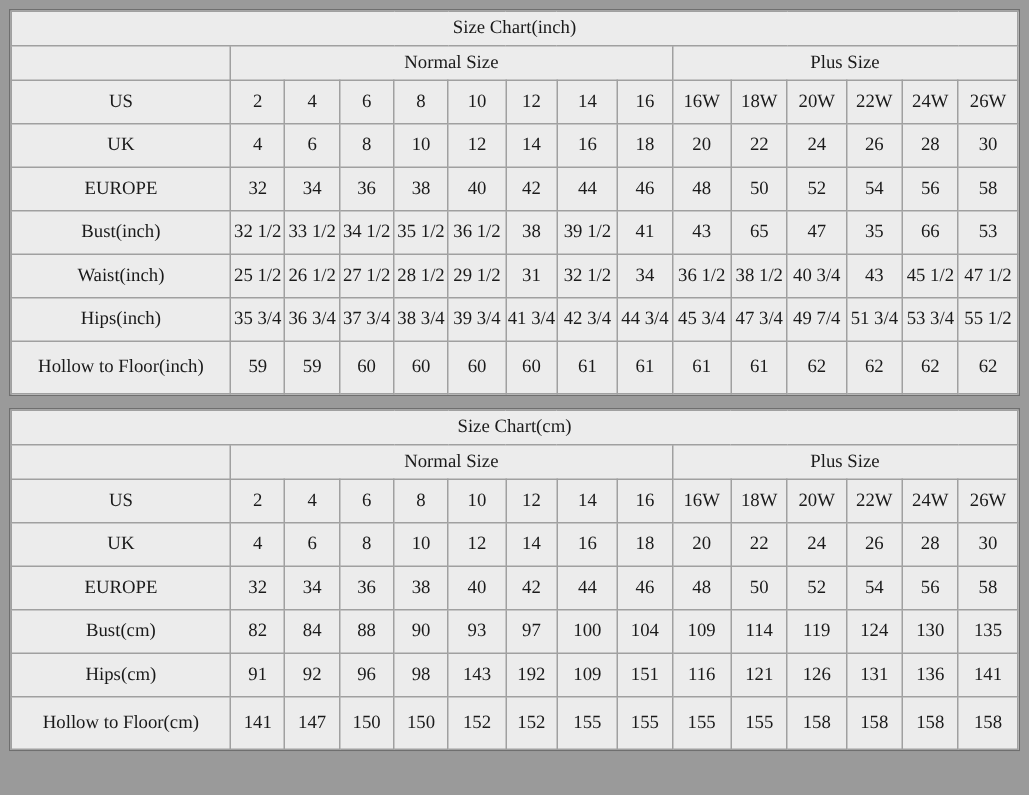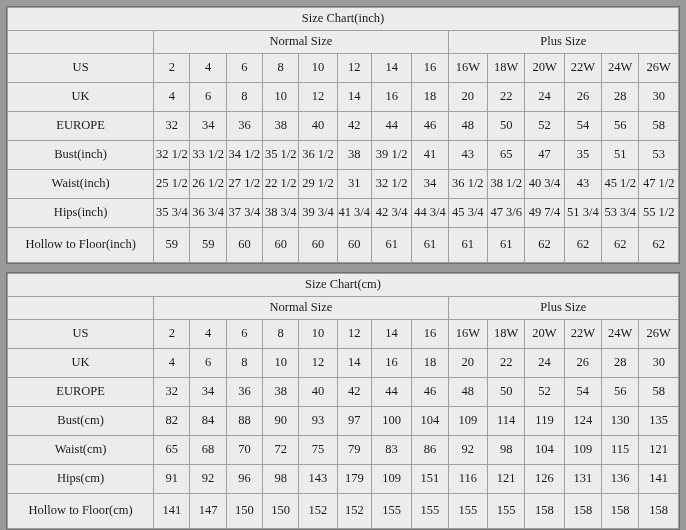--- a/index.html
+++ b/index.html
@@ -172,30 +172,30 @@
           <td class="val-cell">34 1/2</td>
           <td class="val-cell">35 1/2</td>
           <td class="val-cell">36 1/2</td>
           <td class="val-cell">38</td>
           <td class="val-cell">39 1/2</td>
           <td class="val-cell">41</td>
           <td class="val-cell">43</td>
           <td class="val-cell">65</td>
           <td class="val-cell">47</td>
           <td class="val-cell">35</td>
-          <td class="val-cell">51</td>
+          <td class="val-cell">66</td>
           <td class="val-cell last-col">53</td>
         </tr>
 
         <tr class="tall">
           <td class="label-cell">Waist(inch)</td>
           <td class="val-cell">25 1/2</td>
           <td class="val-cell">26 1/2</td>
           <td class="val-cell">27 1/2</td>
-          <td class="val-cell">22 1/2</td>
+          <td class="val-cell">28 1/2</td>
           <td class="val-cell">29 1/2</td>
           <td class="val-cell">31</td>
           <td class="val-cell">32 1/2</td>
           <td class="val-cell">34</td>
           <td class="val-cell">36 1/2</td>
           <td class="val-cell">38 1/2</td>
           <td class="val-cell">40 3/4</td>
           <td class="val-cell">43</td>
           <td class="val-cell">45 1/2</td>
           <td class="val-cell last-col">47 1/2</td>
@@ -205,21 +205,21 @@
           <td class="label-cell">Hips(inch)</td>
           <td class="val-cell">35 3/4</td>
           <td class="val-cell">36 3/4</td>
           <td class="val-cell">37 3/4</td>
           <td class="val-cell">38 3/4</td>
           <td class="val-cell">39 3/4</td>
           <td class="val-cell">41 3/4</td>
           <td class="val-cell">42 3/4</td>
           <td class="val-cell">44 3/4</td>
           <td class="val-cell">45 3/4</td>
-          <td class="val-cell">47 3/6</td>
+          <td class="val-cell">47 3/4</td>
           <td class="val-cell">49 7/4</td>
           <td class="val-cell">51 3/4</td>
           <td class="val-cell">53 3/4</td>
           <td class="val-cell last-col">55 1/2</td>
         </tr>
 
         <tr class="row-hollow">
           <td class="label-cell">Hollow to Floor(inch)</td>
           <td class="val-cell">59</td>
           <td class="val-cell">59</td>
@@ -334,46 +334,29 @@
           <td class="val-cell">100</td>
           <td class="val-cell">104</td>
           <td class="val-cell">109</td>
           <td class="val-cell">114</td>
           <td class="val-cell">119</td>
           <td class="val-cell">124</td>
           <td class="val-cell">130</td>
           <td class="val-cell last-col">135</td>
         </tr>
 
-        <tr class="tall">
-          <td class="label-cell">Waist(cm)</td>
-          <td class="val-cell">65</td>
-          <td class="val-cell">68</td>
-          <td class="val-cell">70</td>
-          <td class="val-cell">72</td>
-          <td class="val-cell">75</td>
-          <td class="val-cell">79</td>
-          <td class="val-cell">83</td>
-          <td class="val-cell">86</td>
-          <td class="val-cell">92</td>
-          <td class="val-cell">98</td>
-          <td class="val-cell">104</td>
-          <td class="val-cell">109</td>
-          <td class="val-cell">115</td>
-          <td class="val-cell last-col">121</td>
-        </tr>
 
         <tr class="tall">
           <td class="label-cell">Hips(cm)</td>
           <td class="val-cell">91</td>
           <td class="val-cell">92</td>
           <td class="val-cell">96</td>
           <td class="val-cell">98</td>
           <td class="val-cell">143</td>
-          <td class="val-cell">179</td>
+          <td class="val-cell">192</td>
           <td class="val-cell">109</td>
           <td class="val-cell">151</td>
           <td class="val-cell">116</td>
           <td class="val-cell">121</td>
           <td class="val-cell">126</td>
           <td class="val-cell">131</td>
           <td class="val-cell">136</td>
           <td class="val-cell last-col">141</td>
         </tr>
 

